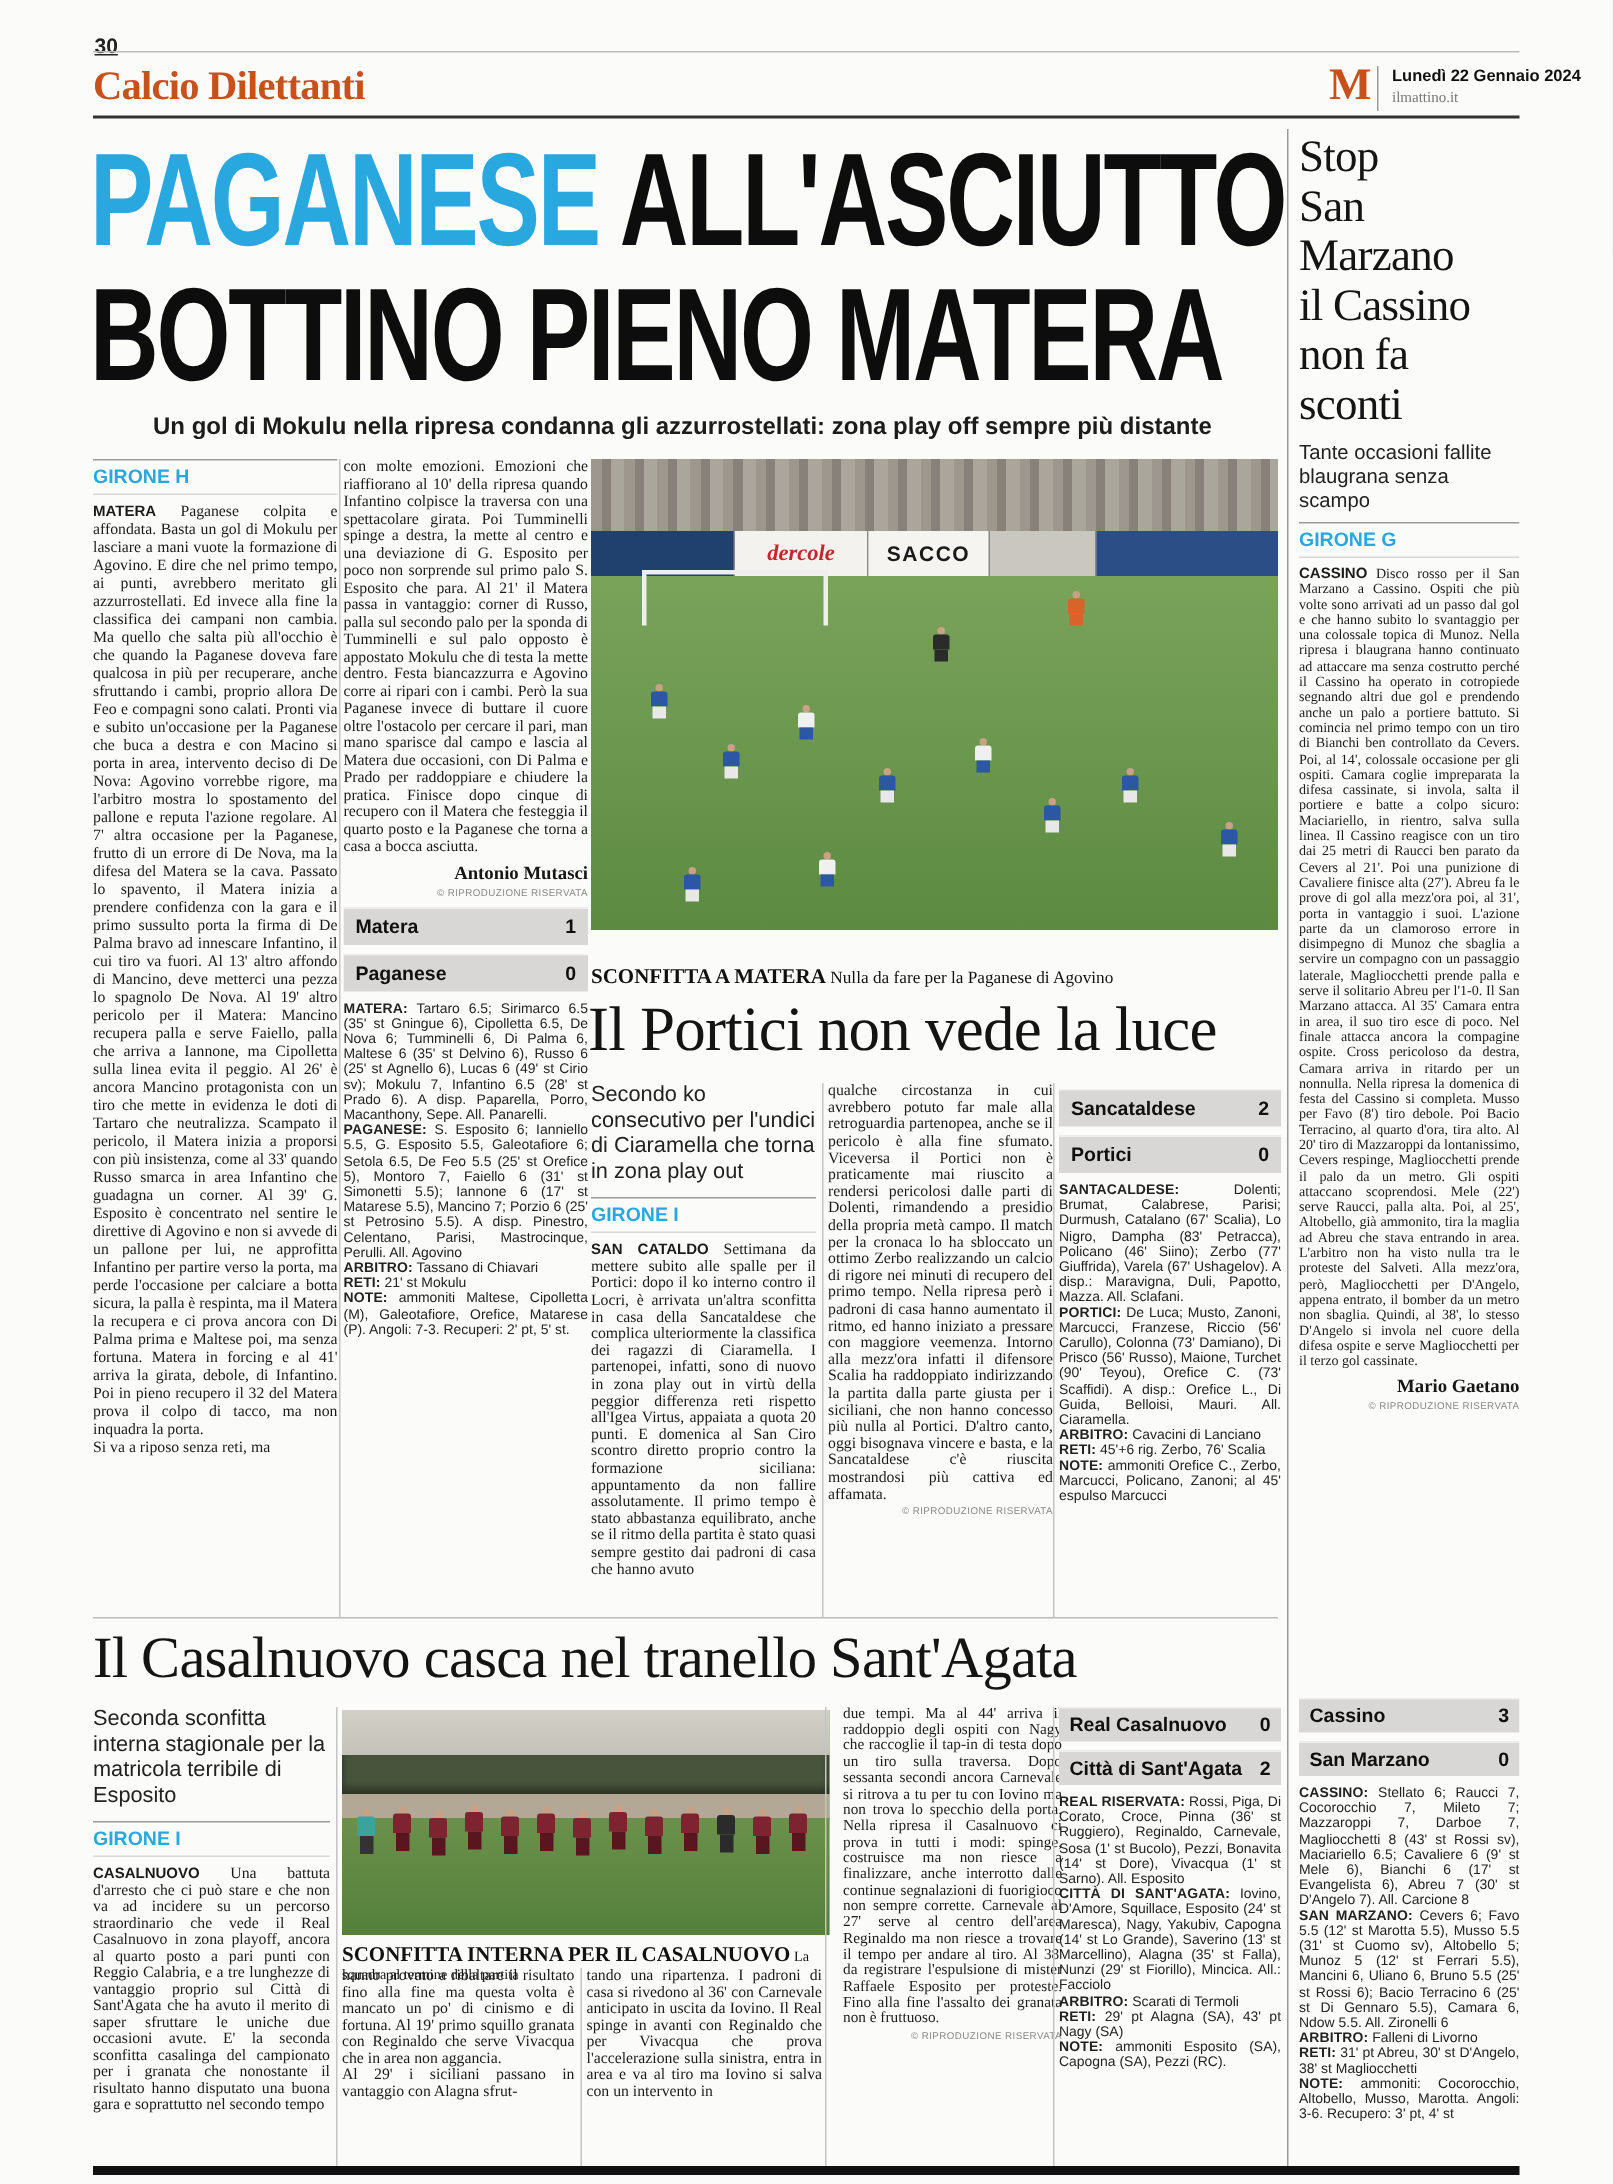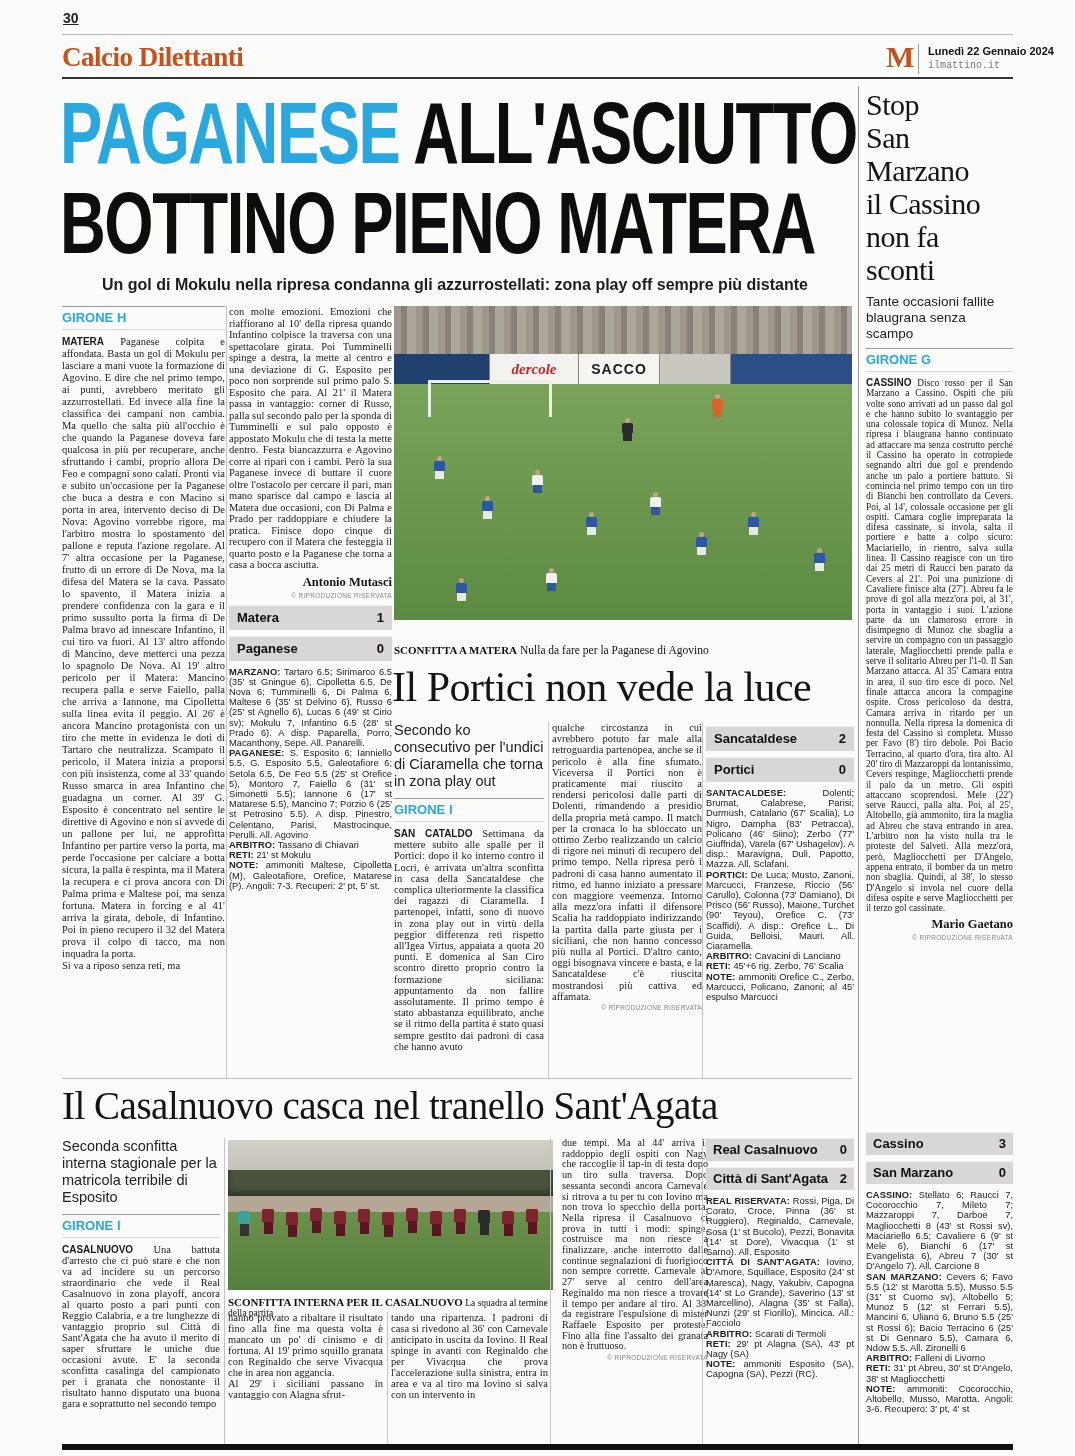--- a/index.html
+++ b/index.html
@@ -6,21 +6,21 @@
   .page{position:relative;width:1075px;height:1456px;margin:0 auto;background:#fbfbf9;
         font-family:"Liberation Serif",serif;color:#161616;overflow:hidden;}
   .abs{position:absolute;}
   .hairline{background:#bbb;}
   .vline{background:#c4c4c4;}
   
   .pagenum{font-family:"Liberation Sans",sans-serif;font-weight:bold;font-size:14px;color:#222;}
   .section-title{font-weight:bold;font-size:27px;color:#c8511b;letter-spacing:-.5px;}
   .mlogo{font-weight:bold;font-size:30px;color:#c8511b;line-height:30px;}
   .hdr-date{font-family:"Liberation Sans",sans-serif;font-weight:bold;font-size:11px;color:#111;}
-  .hdr-site{font-family:Liberation Mono, monospace;font-size:10px;color:#777;text-align:center;}
+  .hdr-site{font-family:Liberation Serif, serif;font-size:10px;color:#777;text-align:center;}
   
   .mega{white-space:nowrap;font-family:"Liberation Sans",sans-serif;font-weight:bold;
         font-size:88px;line-height:90px;letter-spacing:-2px;color:#0d0d0d;}
   .squeeze{display:inline-block;transform:scaleX(.72);transform-origin:0 50%;}
   .cyan{color:#29a8df;}
   .standfirst-main{font-family:"Liberation Sans",sans-serif;font-weight:bold;font-size:16px;color:#1c1c1c;margin-left:40px;}
   
   .kicker{font-family:"Liberation Sans",sans-serif;font-weight:bold;font-size:13px;color:#29a8df;
           border-top:1px solid #9a9a9a;border-bottom:1px solid #d8d8d8;padding:3px 0 4px;margin:0 0 6px 0;}
   
@@ -34,21 +34,21 @@
             font-family:"Liberation Sans",sans-serif;font-weight:bold;font-size:13px;color:#0f0f0f;
             padding:4px 8px 5px 8px;margin-bottom:6px;border-top:1px solid #efefef;}
   .tab{font-family:"Liberation Sans",sans-serif;font-size:9.3px;line-height:10.2px;text-align:justify;margin:0;color:#222;}
   .tab b{letter-spacing:.1px;}
   
   .serifhead{font-weight:normal;color:#141414;letter-spacing:-.5px;}
   .rail-head{font-size:30px;line-height:33px;white-space:pre-line;}
   .rail-stand{font-family:"Liberation Sans",sans-serif;font-size:13.5px;line-height:16px;color:#222;margin:8px 0 6px 0;}
   .standfirst-sec{font-family:"Liberation Sans",sans-serif;font-size:14.5px;line-height:17px;color:#222;margin:0 0 8px 0;}
   .caption{font-size:11.5px;margin:4px 0 0 0;color:#111;}
-  .caption b{font-size:11px;}
+  .caption b{font-size:14px;}
   .caption-sm{font-size:9.5px;}
   
   .photo{overflow:hidden;background:#6e9a50;}
   .stand{position:absolute;left:0;top:0;right:0;height:56px;
          background:repeating-linear-gradient(90deg,#9d978d 0 7px,#87817a 7px 13px,#aba69c 13px 22px);}
   .boards{position:absolute;left:0;top:48px;right:0;height:30px;display:flex;}
   .board{flex:0 0 auto;height:100%;display:flex;align-items:center;justify-content:center;border-right:1px solid #888;}
   .pitch{position:absolute;left:0;top:78px;right:0;bottom:0;
          background:linear-gradient(#7aa35a,#5c8a41),
          repeating-linear-gradient(90deg,rgba(255,255,255,.05) 0 40px,rgba(0,0,0,.05) 40px 80px);}
@@ -67,21 +67,21 @@
   .pl2 .tr{height:13px;background:var(--sh);border-radius:2px 2px 0 0;}
   .pl2 .lg{height:12px;background:var(--pt);width:9px;margin:0 auto;}
   .clip{overflow:hidden;}
   .blackbar{background:#111;}
 </style>
 </head>
 <body>
 
 <div class="page">
 
-  <div class="abs pagenum" style="left:63px;top:10px;text-decoration:underline;">30</div>
+  <div class="abs pagenum" style="left:63px;top:22px;text-decoration:underline;">30</div>
   <div class="abs hairline" style="left:62px;top:34px;width:951px;height:1px;"></div>
   <div class="abs section-title" style="left:62px;top:42px;">Calcio Dilettanti</div>
   <div class="abs mlogo" style="left:886px;top:42px;">M</div>
   <div class="abs" style="left:918px;top:44px;width:1px;height:30px;background:#999;"></div>
   <div class="abs hdr-date" style="left:928px;top:45px;">Lunedì 22 Gennaio 2024</div>
   <div class="abs hdr-site" style="left:928px;top:60px;">ilmattino.it</div>
   <div class="abs" style="left:62px;top:77px;width:951px;height:2px;background:#333;"></div>
 
   <div class="abs" style="left:60px;top:88px;width:794px;">
     <div class="mega"><span class="squeeze"><span class="cyan">PAGANESE</span><span> ALL'ASCIUTTO</span></span></div>
@@ -103,21 +103,21 @@
     <div>
       <div class="scorerow">
         <span>Matera</span>
         <span>1</span>
       </div>
       <div class="scorerow">
         <span>Paganese</span>
         <span>0</span>
       </div>
     </div>
-    <p class="tab"><b>MARZANO:</b> <span>Tartaro 6.5; Sirimarco 6.5 (35' st Gningue 6), Cipolletta 6.5, De Nova 6; Tumminelli 6, Di Palma 6, Maltese 6 (35' st Delvino 6), Russo 6 (25' st Agnello 6), Lucas 6 (49' st Cirio sv); Mokulu 7, Infantino 6.5 (28' st Prado 6). A disp. Paparella, Porro, Macanthony, Sepe. All. Panarelli.</span></p>
+    <p class="tab"><b>MATERA:</b> <span>Tartaro 6.5; Sirimarco 6.5 (35' st Gningue 6), Cipolletta 6.5, De Nova 6; Tumminelli 6, Di Palma 6, Maltese 6 (35' st Delvino 6), Russo 6 (25' st Agnello 6), Lucas 6 (49' st Cirio sv); Mokulu 7, Infantino 6.5 (28' st Prado 6). A disp. Paparella, Porro, Macanthony, Sepe. All. Panarelli.</span></p>
     <p class="tab"><b>PAGANESE:</b> <span>S. Esposito 6; Ianniello 5.5, G. Esposito 5.5, Galeotafiore 6; Setola 6.5, De Feo 5.5 (25' st Orefice 5), Montoro 7, Faiello 6 (31' st Simonetti 5.5); Iannone 6 (17' st Matarese 5.5), Mancino 7; Porzio 6 (25' st Petrosino 5.5). A disp. Pinestro, Celentano, Parisi, Mastrocinque, Perulli. All. Agovino</span></p>
     <p class="tab"><b>ARBITRO:</b> <span>Tassano di Chiavari</span></p>
     <p class="tab"><b>RETI:</b> <span>21' st Mokulu</span></p>
     <p class="tab"><b>NOTE:</b> <span>ammoniti Maltese, Cipolletta (M), Galeotafiore, Orefice, Matarese (P). Angoli: 7-3. Recuperi: 2' pt, 5' st.</span></p>
   </div>
 
   <div class="abs photo" style="left:394px;top:306px;width:458px;height:314px;">
     <div class="stand"></div>
     <div class="boards">
       <div class="board" style="width:95px;background:#20406e;"></div>

